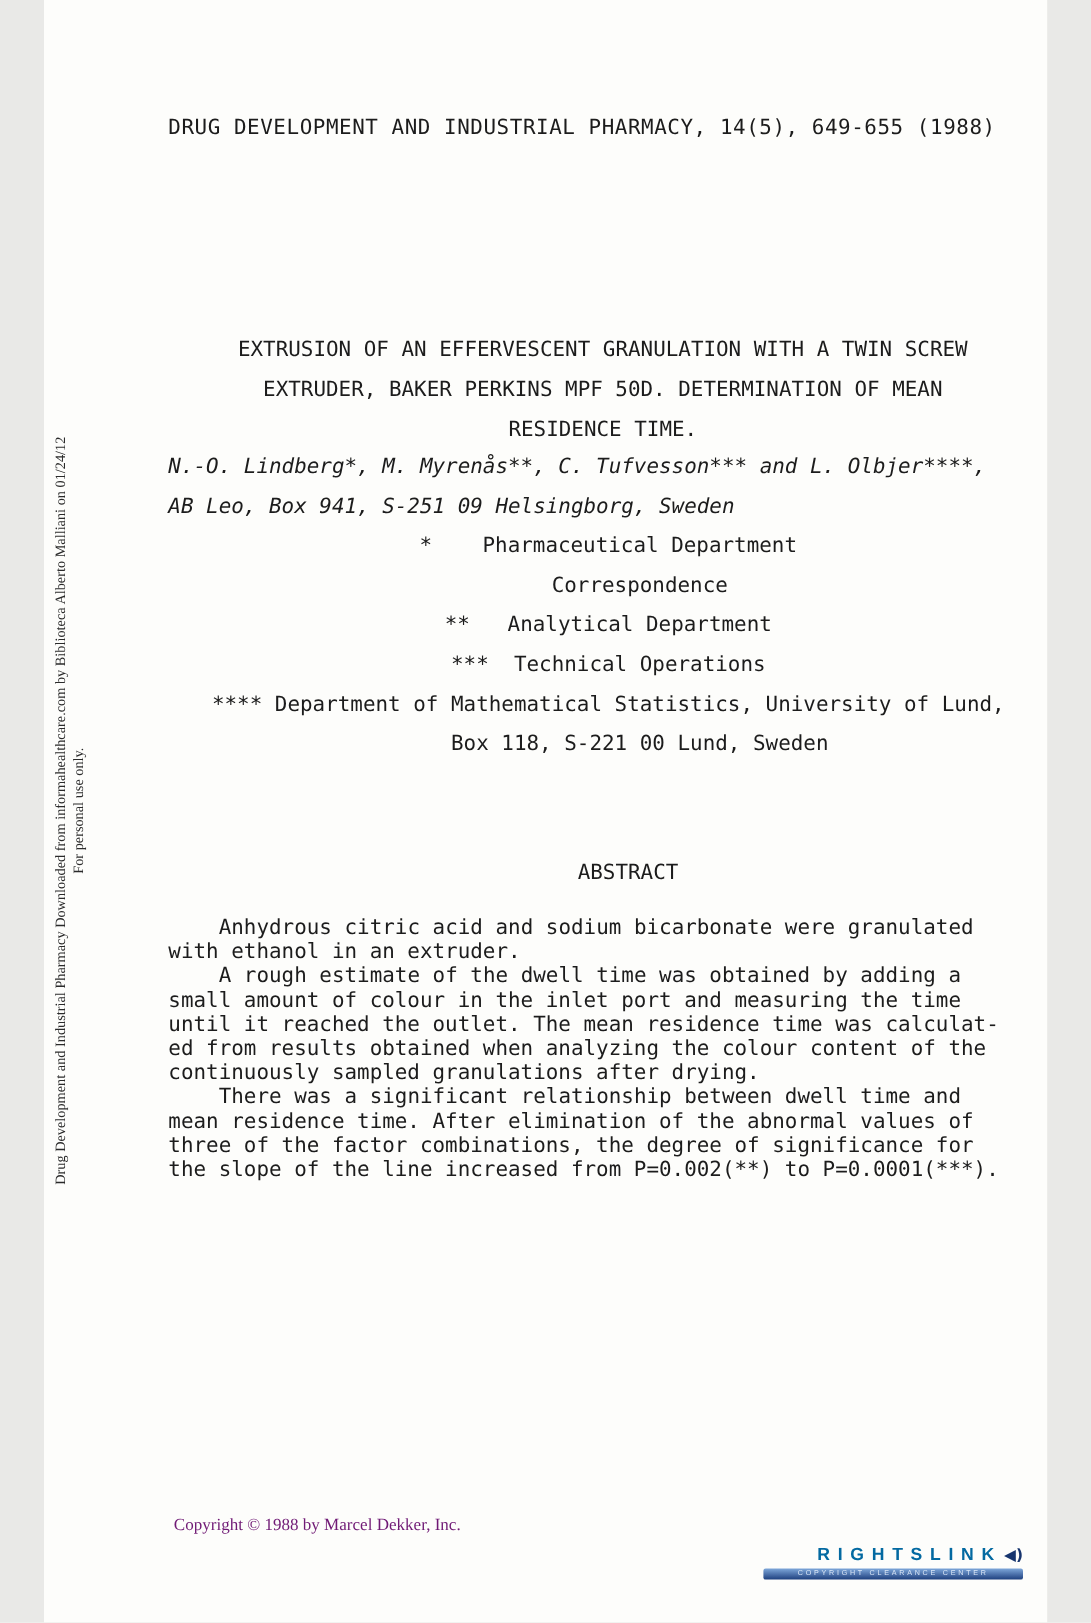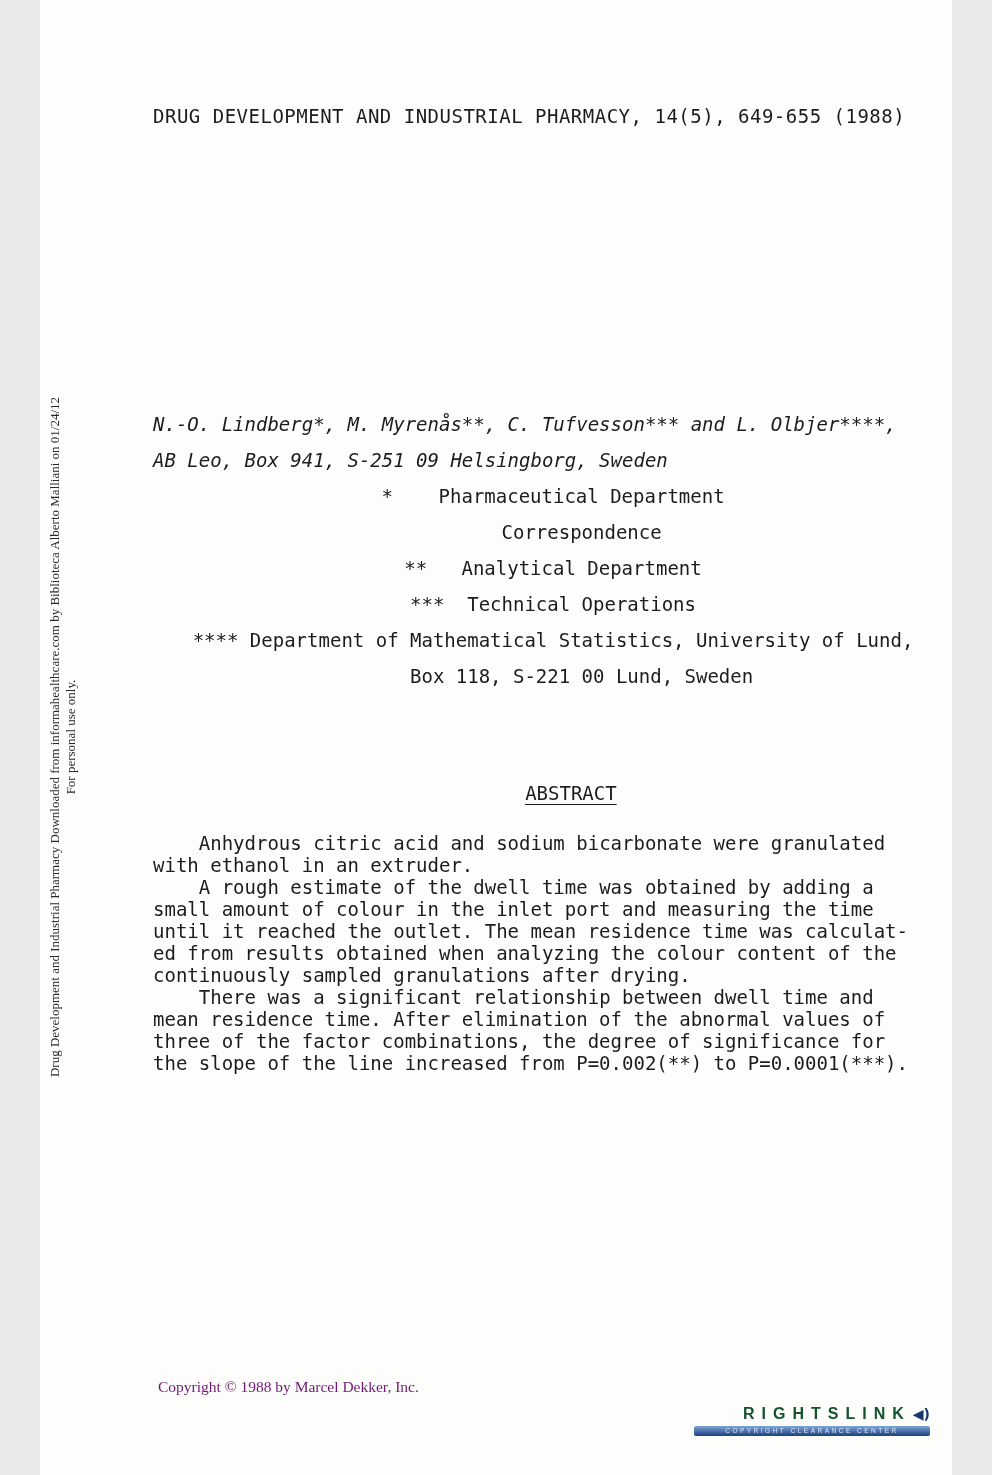--- a/index.html
+++ b/index.html
@@ -51,21 +51,20 @@
   }
   .abstract-heading-wrap {
     position: absolute;
     top: 760px;
     left: 113px;
     width: 790px;
     text-align: center;
   }
   .abstract-heading {
     display: inline-block;
-    text-decoration: underline;
     text-underline-offset: 4px;
   }
   .abstract-body {
     position: absolute;
     top: 796px;
     left: 113px;
     width: 800px;
     line-height: 22px;
     margin-top: 36px;
   }
@@ -110,21 +109,21 @@
     display: flex;
     align-items: center;
     justify-content: flex-end;
     gap: 2px;
   }
   .rightslink-label {
     font-family: "Liberation Sans", "DejaVu Sans", sans-serif;
     font-weight: bold;
     font-size: 16px;
     letter-spacing: 7px;
-    color: #14532d;
+    color: #0369a1;
   }
   .rightslink-arrow {
     font-family: "DejaVu Sans", sans-serif;
     font-size: 14px;
     font-weight: bold;
     color: #17356e;
     letter-spacing: 0;
   }
   .rightslink-bar {
     margin-top: 3px;
@@ -141,20 +140,23 @@
     overflow: hidden;
   }
 </style>
 </head>
 <body>
 
 <div class="page">
 
   <div class="mono journal-header">DRUG DEVELOPMENT AND INDUSTRIAL PHARMACY, 14(5), 649-655 (1988)</div>
 
+  <div class="mono title-block">EXTRUSION OF AN EFFERVESCENT GRANULATION WITH A TWIN SCREW
+EXTRUDER, BAKER PERKINS MPF 50D. DETERMINATION OF MEAN
+RESIDENCE TIME.</div>
 
   <div class="mono authors-block">N.-O. Lindberg*, M. Myrenås**, C. Tufvesson*** and L. Olbjer****,
 AB Leo, Box 941, S-251 09 Helsingborg, Sweden</div>
 
   <div class="mono affiliations-block">*    Pharmaceutical Department
      Correspondence
 **   Analytical Department
 ***  Technical Operations
 **** Department of Mathematical Statistics, University of Lund,
      Box 118, S-221 00 Lund, Sweden</div>

